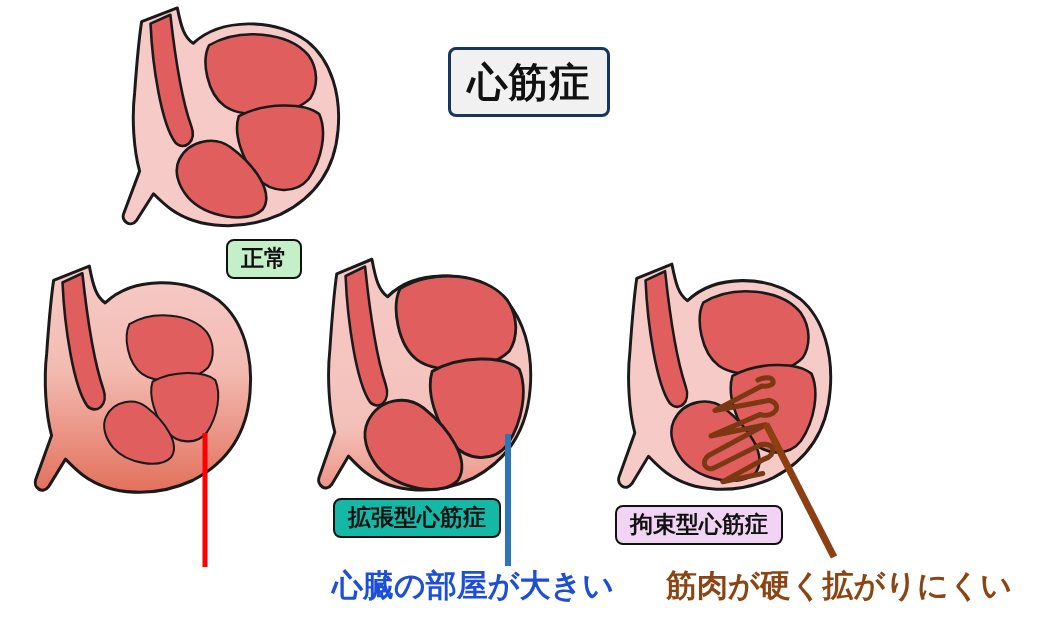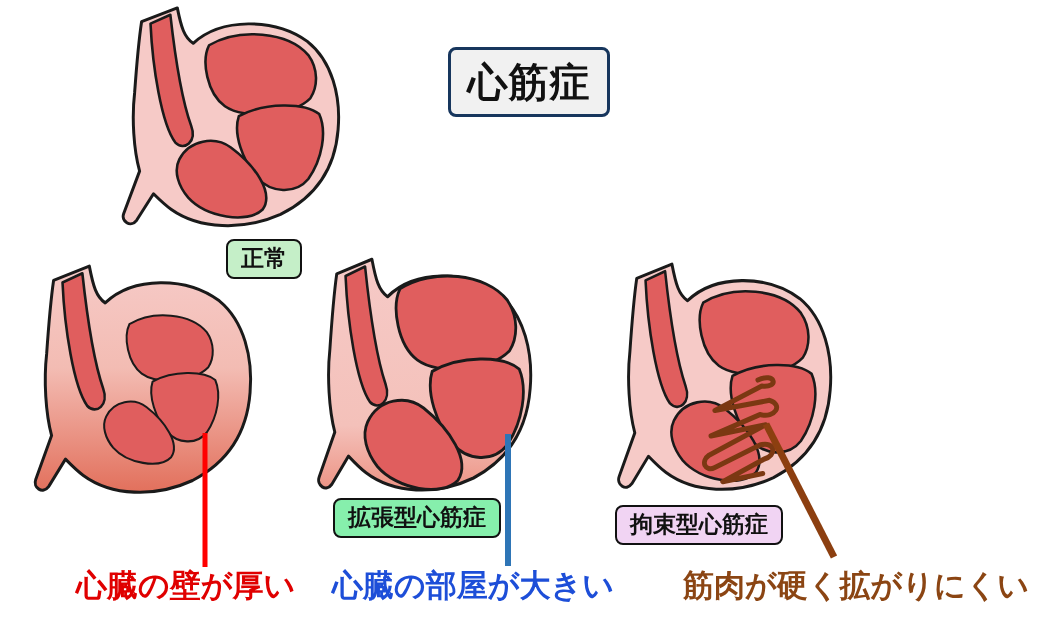--- a/index.html
+++ b/index.html
@@ -21,29 +21,29 @@
   .heart-hypertrophic{left:0px;   top:260px; width:258px;height:245px;}
   .heart-dilated     {left:284px; top:253px; width:254px;height:250px;}
   .heart-restrictive {left:584px; top:258px; width:254px;height:244px;}
   
   .tag{
     position:absolute;box-sizing:border-box;border:2.5px solid #111111;border-radius:8px;
     padding:4px 13px;font-size:23px;font-weight:700;color:#111111;line-height:1.2;white-space:nowrap;
   }
   .tag-normal      {left:198px;top:239px;background:#c5efc8;margin-left:28px;}
   .tag-hypertrophic{left:15px; top:500px;background:#f6c9c9;}
-  .tag-dilated     {left:333px;top:498px;background:#86efac;font-family:Liberation Serif, serif;}
+  .tag-dilated     {left:333px;top:498px;background:#14b8a6;font-family:Liberation Serif, serif;}
   .tag-restrictive {left:615px;top:505px;background:#f1d4f3;}
   
   .overlay{position:absolute;left:0;top:0;width:1052px;height:617px;pointer-events:none;}
   
   .note{position:absolute;top:569px;font-size:31px;font-weight:700;white-space:nowrap;line-height:1.1;}
   .note-red  {left:76px; color:#e00000;}
   .note-navy {left:332px;color:#1d4ed8;}
-  .note-brown{left:683px;color:#8b4513;}
+  .note-brown{left:666px;color:#8b4513;}
   .defs-holder{position:absolute;width:0;height:0;overflow:hidden;}
 </style>
 </head>
 <body>
 
 <div class="canvas">
 
   <svg class="defs-holder" aria-hidden="true">
     <defs>
       <linearGradient id="grad-hyper" x1="0" y1="0" x2="0" y2="1">
@@ -115,17 +115,16 @@
   <div class="tag tag-restrictive">
     <span>拘束型心筋症</span>
   </div>
 
   <svg class="overlay" viewBox="0 0 1052 617">
     <line x1="205" y1="433" x2="205" y2="567" stroke="#ff0000" stroke-width="5"></line>
     <line x1="508" y1="434" x2="508" y2="566" stroke="#2e75b6" stroke-width="6"></line>
     <line x1="766" y1="424" x2="834" y2="557" stroke="#8c3f10" stroke-width="7"></line>
   </svg>
 
-  <div class="note note-red">心臓の壁が厚い</div>
   <div class="note note-navy">心臓の部屋が大きい</div>
   <div class="note note-brown">筋肉が硬く拡がりにくい</div>
 
 </div>
 
 </body></html>

